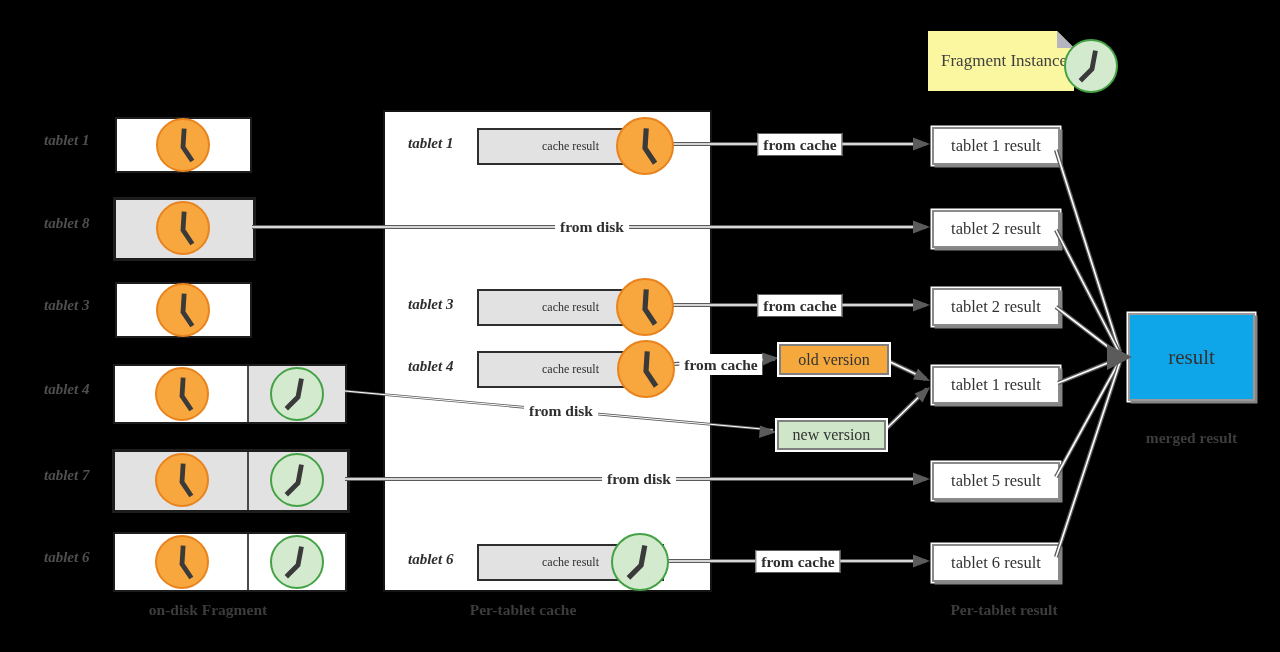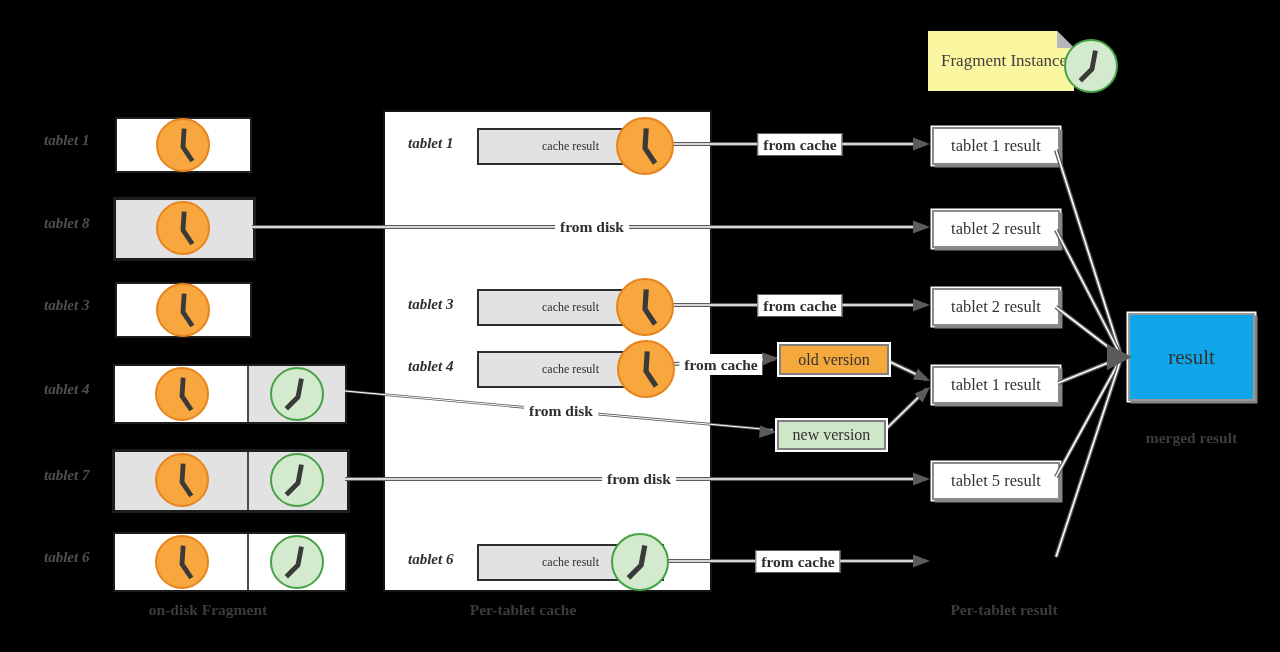--- a/index.html
+++ b/index.html
@@ -269,20 +269,21 @@
       <svg viewBox="0 0 50 50">
         <polyline points="29,12 26,28 16,38"></polyline>
       </svg>
     </div>
 
   <div class="result-box" style="top:127px">tablet 1 result</div>
   <div class="result-box" style="top:210px">tablet 2 result</div>
   <div class="result-box" style="top:288px">tablet 2 result</div>
   <div class="result-box" style="top:366px">tablet 1 result</div>
   <div class="result-box" style="top:462px">tablet 5 result</div>
+  <div class="result-box" style="top:544px">tablet 6 result</div>
 
   <div id="old-version" class="version-box">old version</div>
   <div id="new-version" class="version-box">new version</div>
 
   <div id="merged-box" class="abs">result</div>
   <div class="caption" style="left:1128px;top:429px;width:127px">merged result</div>
 
   <div id="sticky-note" class="abs">Fragment Instance</div>
   <div id="sticky-fold" class="abs"></div>
   <div class="clock green" style="left:1064px;top:39px;width:50px;height:50px;z-index:4">

